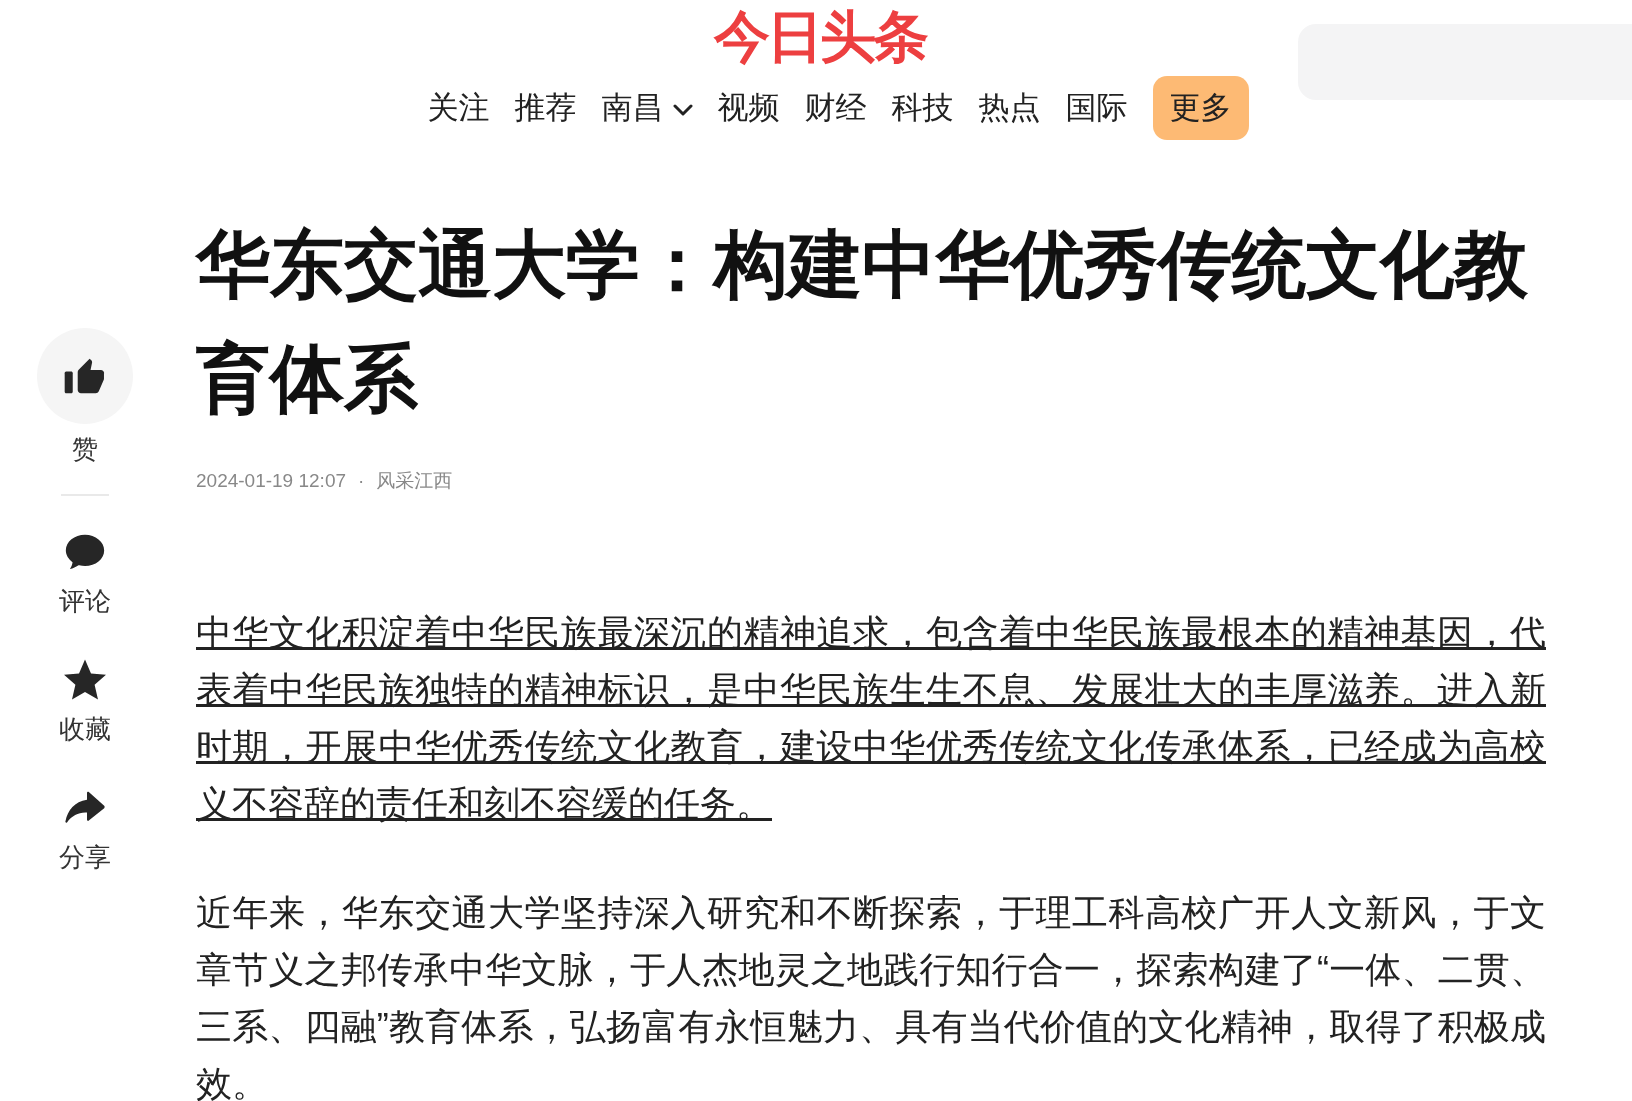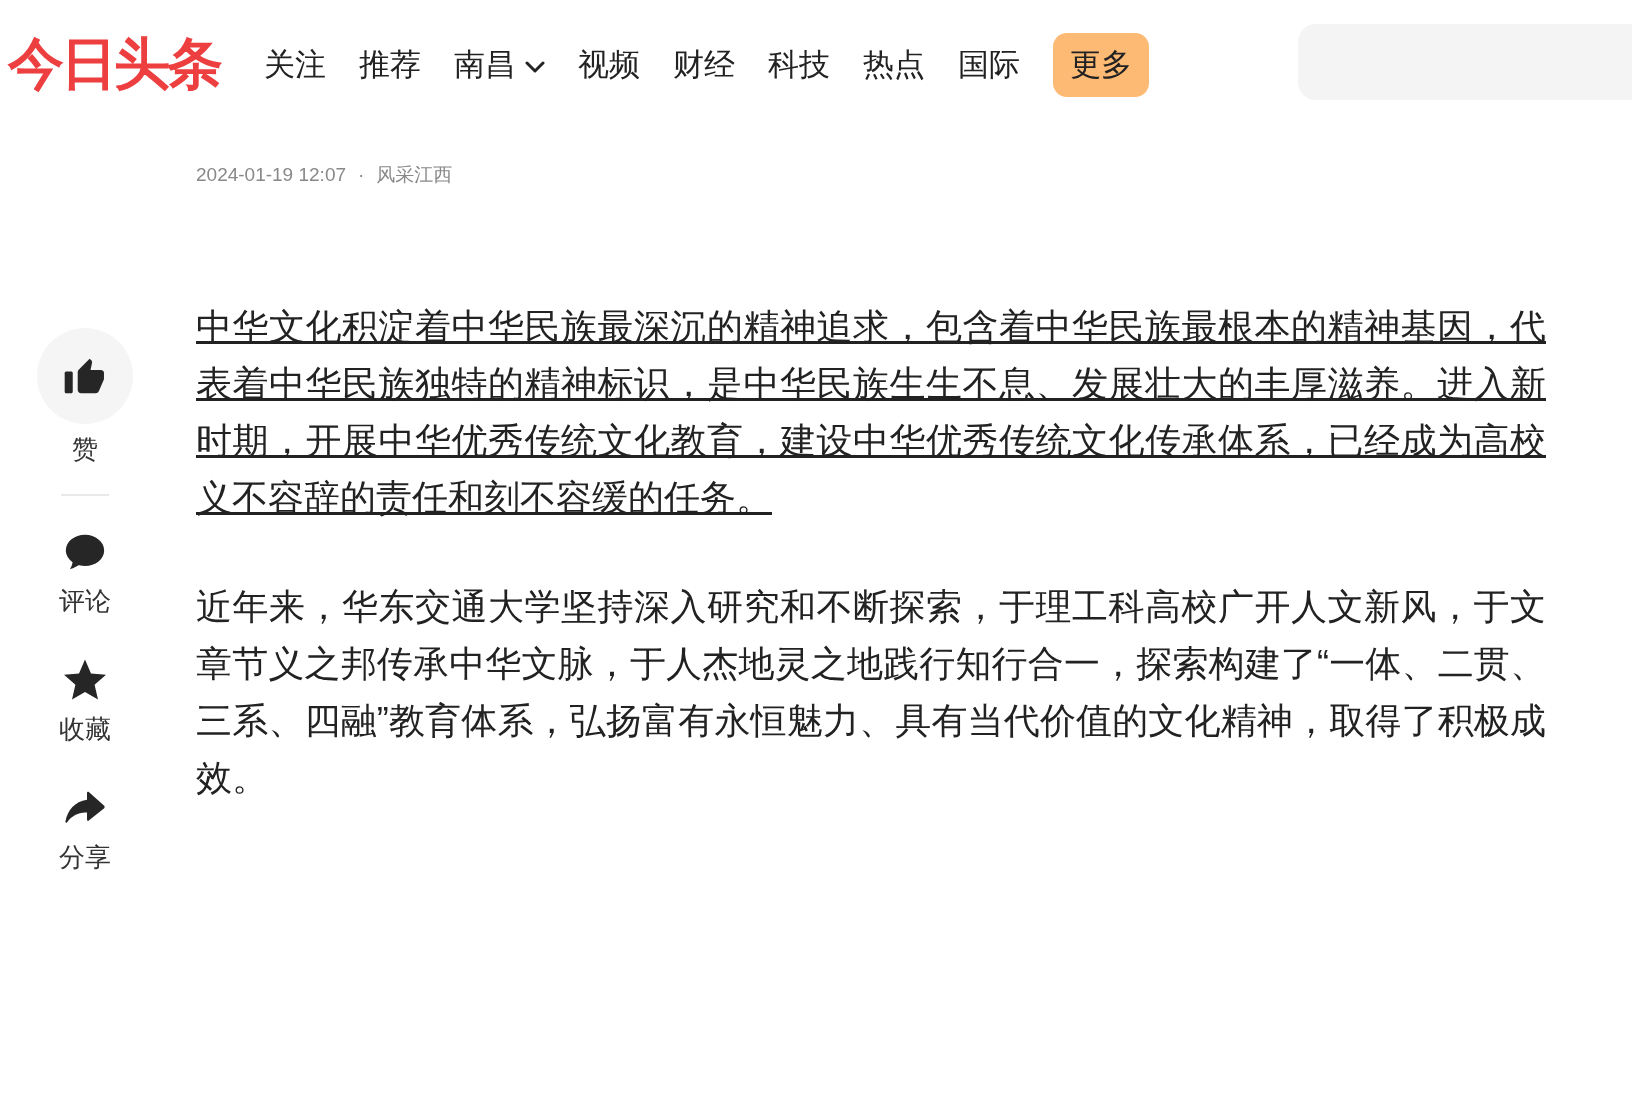--- a/index.html
+++ b/index.html
@@ -5,26 +5,26 @@
   * { box-sizing: border-box; }
   html, body { margin: 0; padding: 0; }
   body {
     width: 1632px; height: 1101px; overflow: hidden;
     background: #ffffff; color: #222222;
     font-family: "Liberation Sans", "DejaVu Sans", sans-serif;
     position: relative;
   }
 
   
-  .header { position: relative; height: 130px; display: flex; align-items: center; }
+  .header { position: relative; height: 130px; display: flex; align-items: center; flex-direction: column; }
   .logo {
     margin-left: 8px; font-size: 56px; font-weight: 900;
     color: #ed3f40; letter-spacing: -3px; white-space: nowrap; cursor: pointer;
   }
-  .nav { display: flex; align-items: center; gap: 33px; margin-left: 44px; font-size: 31px; }
+  .nav { display: flex; align-items: center; gap: 25px; margin-left: 44px; font-size: 31px; }
   .nav .nav-item {
     color: #222222; text-decoration: none; cursor: pointer;
     display: flex; align-items: center; gap: 9px; white-space: nowrap;
   }
   .nav .pill { background: #fdba74; border-radius: 14px; padding: 11px 17px; }
   .chev { width: 20px; height: 13px; margin-top: 4px; }
   .search-box {
     position: absolute; left: 1298px; top: 24px; width: 420px; height: 76px;
     background: #f4f4f5; border: none; border-radius: 18px; outline: none;
   }
@@ -115,20 +115,21 @@
 
   <div class="action mt">
     <svg width="48" height="48" viewBox="0 0 24 24" class="ic">
       <path d="M21.6 10.9 13.9 4c-.3-.3-.9-.1-.9.4v3.5C6.8 8.8 3.4 13 2.2 18.8c-.1.5.5.8.8.4 2.6-3.5 6-5.2 10-4.9v3.6c0 .5.6.8.9.4l7.7-6.2c.3-.3.3-.9 0-1.2z"></path>
     </svg>
     <span class="action-label">分享</span>
   </div>
 </aside>
 
 <main class="main">
+  <h1 class="article-title">华东交通大学：构建中华优秀传统文化教育体系</h1>
 
   <div class="meta">
     <span>2024-01-19 12:07</span><span class="dot">·</span><span class="source">风采江西</span>
   </div>
 
   <div class="content">
     <p class="first">中华文化积淀着中华民族最深沉的精神追求，包含着中华民族最根本的精神基因，代表着中华民族独特的精神标识，是中华民族生生不息、发展壮大的丰厚滋养。进入新时期，开展中华优秀传统文化教育，建设中华优秀传统文化传承体系，已经成为高校义不容辞的责任和刻不容缓的任务。</p>
     <p>近年来，华东交通大学坚持深入研究和不断探索，于理工科高校广开人文新风，于文章节义之邦传承中华文脉，于人杰地灵之地践行知行合一，探索构建了“一体、二贯、三系、四融”教育体系，弘扬富有永恒魅力、具有当代价值的文化精神，取得了积极成效。</p>
   </div>
 </main>

